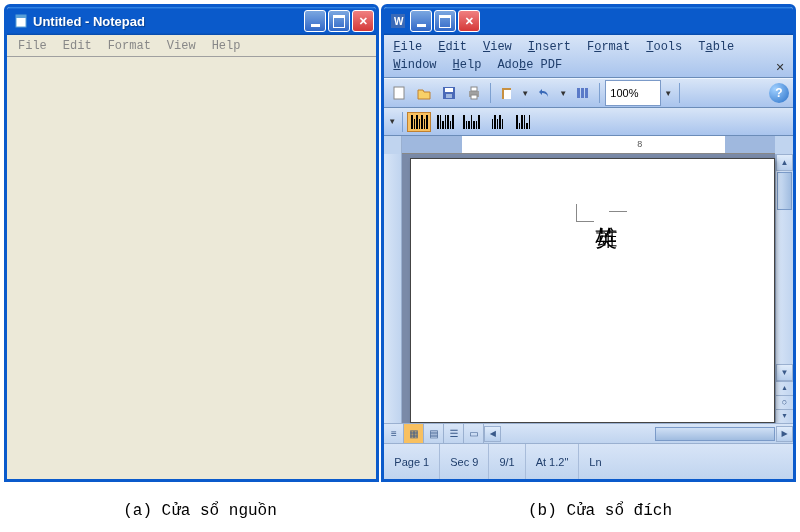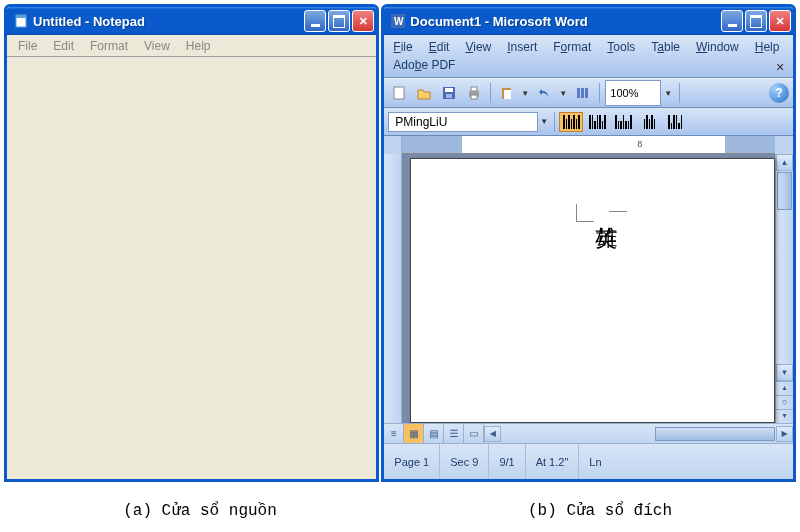--- a/index.html
+++ b/index.html
@@ -12,21 +12,21 @@
   .titlebar .app-icon { width: 16px; height: 16px; margin-right: 4px; display: flex; align-items: center; justify-content: center; }
   .titlebar .title { flex: 1; text-shadow: 1px 1px 1px rgba(0,0,0,0.3); }
   .win-btns { display: flex; gap: 2px; }
   .win-btn { width: 22px; height: 22px; border-radius: 3px; border: 1px solid #fff; display: flex; align-items: center; justify-content: center; font-weight: bold; font-size: 12px; color: #fff; cursor: pointer; }
   .btn-min, .btn-max { background: linear-gradient(to bottom, #7ba7e0, #3168c8); }
   .btn-close { background: linear-gradient(to bottom, #f08080, #d43838); }
   .btn-min::after { content: ""; width: 9px; height: 3px; background: #fff; margin-top: 8px; }
   .btn-max::after { content: ""; width: 10px; height: 9px; border: 1px solid #fff; border-top: 3px solid #fff; }
   .btn-close::after { content: "✕"; font-size: 11px; }
   .menubar { background: #ece9d8; height: 22px; display: flex; align-items: center; padding: 0 4px; gap: 2px; border-bottom: 1px solid #a0a0a0; }
-  .menu-item { padding: 2px 7px; color: #888; font-size: 12px; cursor: pointer; }
+  .menu-item { padding: 2px 7px; color: #888; font-size: 12px; cursor: pointer; font-family: Liberation Mono, monospace; }
   .word .menu-item { color: #333; }
   .word .menu-item u { text-decoration: underline; }
   .word-menubar { background: linear-gradient(to bottom, #d8e5f7, #a9c4ed); padding: 4px 6px; display: flex; flex-wrap: wrap; gap: 2px 10px; color: #1e3d6b; font-size: 12px; border-bottom: 1px solid #6b8cb8; position: relative; }
   .word-menubar .menu-item { padding: 1px 3px; color: #1e3d6b; }
   .close-x { position: absolute; right: 6px; bottom: 2px; font-size: 11px; color: #333; cursor: pointer; width: 14px; height: 14px; text-align: center; }
   .notepad-body { flex: 1; background: #fff; padding: 2px 4px; font-family: 'Courier New', monospace; font-size: 17px; color: #000; border-top: 1px solid #fff; position: relative; }
   .statusgrip { position: absolute; right: 0; bottom: 0; width: 14px; height: 14px; background: repeating-linear-gradient(135deg, #888 0, #888 1px, transparent 1px, transparent 3px); }
   .toolbar { background: linear-gradient(to bottom, #d8e5f7, #a9c4ed); height: 30px; display: flex; align-items: center; padding: 0 4px; gap: 3px; border-bottom: 1px solid #6b8cb8; border-top: 1px solid #eef5ff; }
   .tb-btn { width: 22px; height: 22px; display: flex; align-items: center; justify-content: center; cursor: pointer; border-radius: 2px; }
   .tb-sep { width: 1px; height: 20px; background: #7da0d0; margin: 0 2px; }
@@ -97,21 +97,20 @@
   </div>
 
   <div class="window word">
     <div class="titlebar">
       <span class="app-icon">
         <svg width="14" height="14">
             <rect width="14" height="14" fill="#3a6ab8"></rect>
             <text x="3" y="11" fill="#fff" font-size="10" font-weight="bold">W</text>
           </svg>
       </span>
-      <span class="title">Document1 - Microsoft Word</span>
       <div class="win-btns">
         <div class="win-btn btn-min"></div>
         <div class="win-btn btn-max"></div>
         <div class="win-btn btn-close"></div>
       </div>
     </div>
     <div class="word-menubar">
       <span class="menu-item"><u>F</u><span>ile</span></span>
       <span class="menu-item"><u>E</u>dit</span>
       <span class="menu-item"><u>V</u>iew</span>
@@ -170,21 +169,20 @@
             <rect x="10" y="2" width="3" height="10" fill="#5a7ac8"></rect>
           </svg>
         </div>
       <div class="tb-sep"></div>
       <input class="zoom-box" value="100%" style="">
       <div class="tb-dd">▼</div>
       <div class="tb-sep"></div>
       <div class="help-btn">?</div>
     </div>
     <div class="toolbar2">
-      <input class="font-box" value="PMingLiU" style="">
       <div class="tb-dd">▼</div>
       <div class="tb-sep"></div>
       <div class="barcode active">
           <div class="bc-lines">
             <span style="height:14px"></span>
             <span style="height:10px"></span>
             <span style="height:14px"></span>
             <span style="height:10px"></span>
             <span style="height:14px"></span>
             <span style="height:10px"></span>

